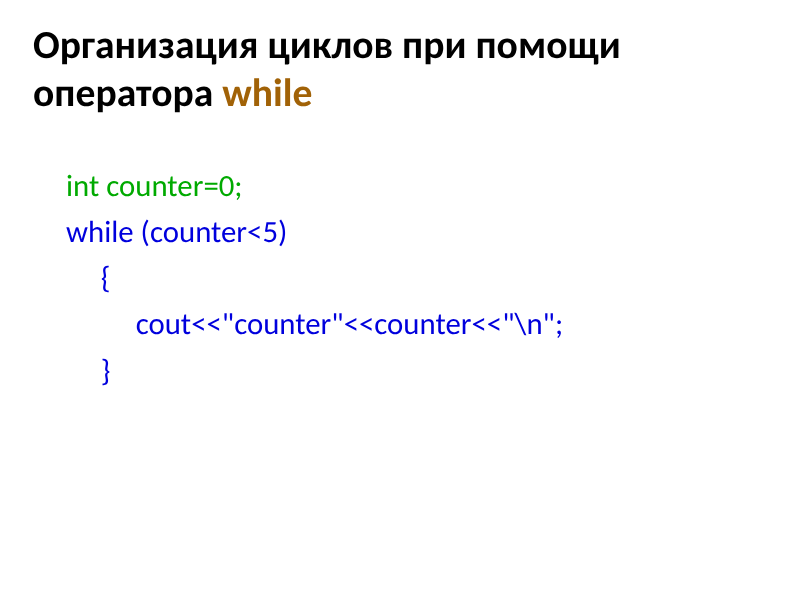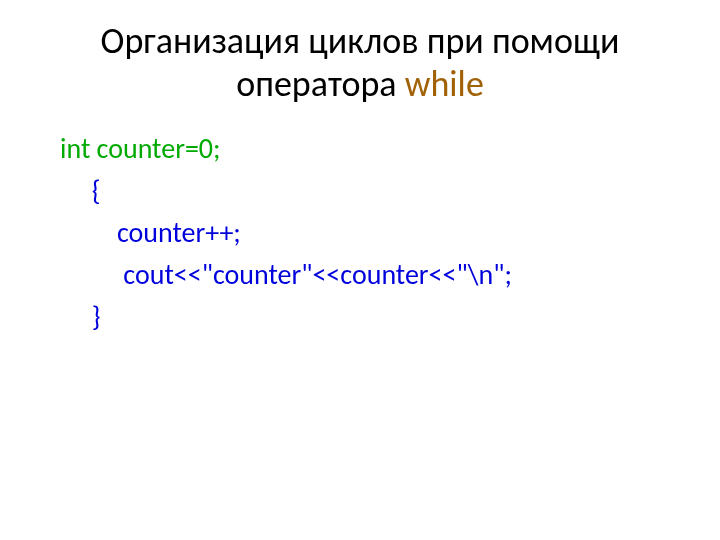--- a/index.html
+++ b/index.html
@@ -9,26 +9,25 @@
     }
     body {
       width: 720px;
       height: 540px;
       background: #ffffff;
       font-family: Calibri, Arial, sans-serif;
       padding: 20px 30px;
       overflow: hidden;
     }
     .title {
-      text-align: center;
       font-size: 36px;
       color: #000000;
-      font-weight: normal;
+      font-weight: bold;
       line-height: 1.2;
-      margin-bottom: 22px;
+      margin-bottom: 42px;
     }
     .title .keyword {
       color: #a16207;
     }
     .code-block {
       font-size: 28px;
       color: #0000dd;
       font-weight: normal;
       line-height: 1.5;
       padding-left: 30px;
@@ -45,17 +44,17 @@
 </head>
 <body>
 
 <div class="title">
   <span>Организация циклов при помощи</span><br>
   <span>оператора </span><span class="keyword">while</span>
 </div>
 
 <div class="code-block">
   <span class="code-line green-text">int counter=0;</span>
+  <span class="code-line">while (counter&lt;5)</span>
   <span class="code-line">     {</span>
-  <span class="code-line">         counter++;</span>
   <span class="code-line">          cout&lt;&lt;"counter"&lt;&lt;counter&lt;&lt;"\n";</span>
   <span class="code-line">     }</span>
 </div>
 
 </body></html>

